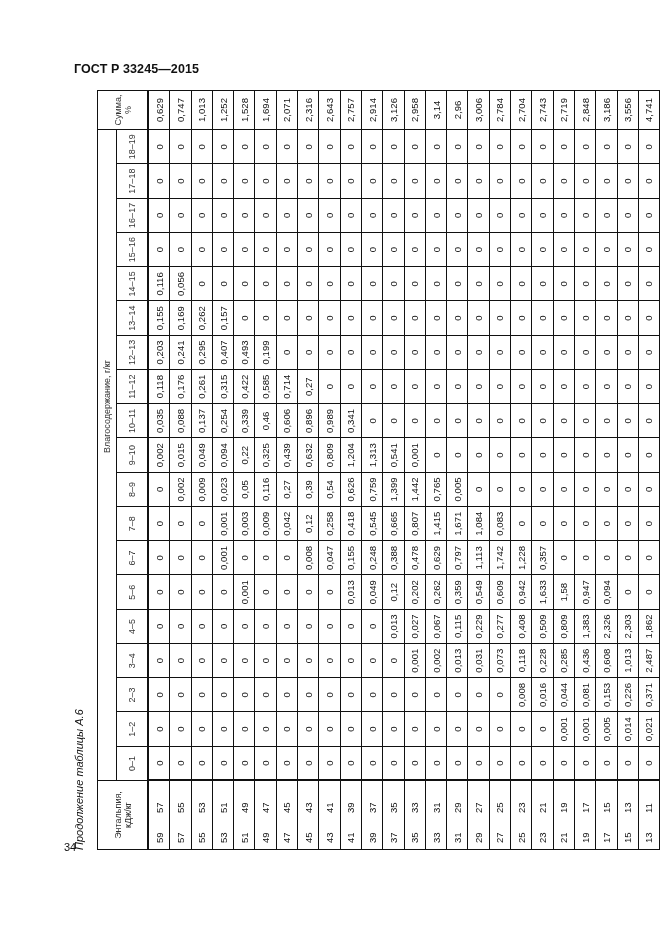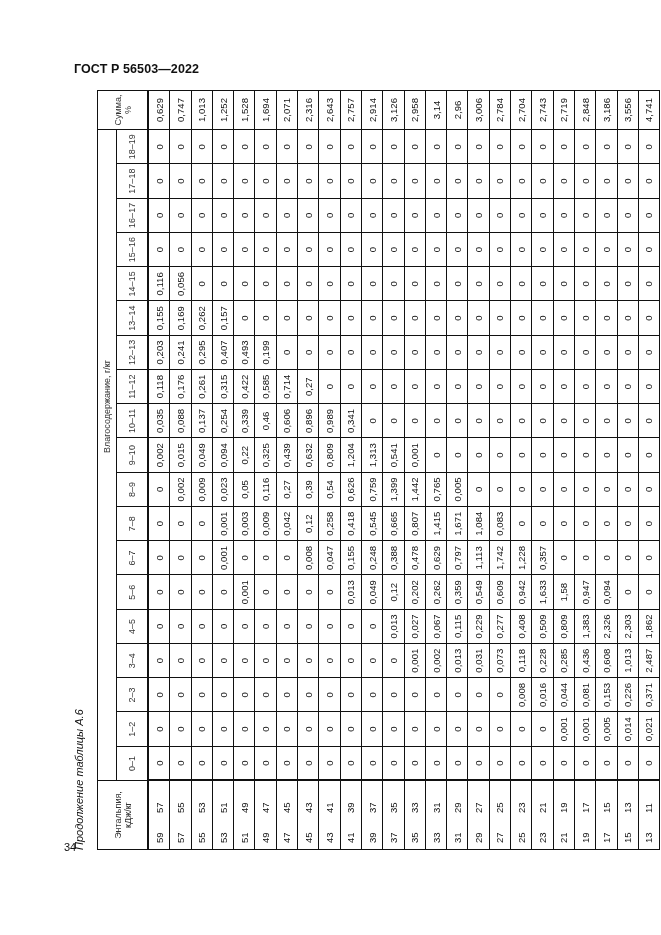--- a/index.html
+++ b/index.html
@@ -16,21 +16,21 @@
   .grp-hdr { height:18px; text-align:right; padding-right:230px; }
   .sub th { height:30px; }
   .ent-cell { text-align:left; padding-left:6px; }
   .ent-cell span { display:inline-block; width:30px; }
   tbody tr:first-child td { border-top:2.5px solid #111; }
   td.ent { border-right:2.5px solid #111; }
 </style>
 </head>
 <body>
 
-<div class="doc-title">ГОСТ Р 56503—2022</div>
+<div class="doc-title">ГОСТ Р 33245—2015</div>
 
 <div class="rot-wrap">
   <div class="caption">Продолжение таблицы А.6</div>
   <table>
     <thead>
       <tr>
         <th class="hdr-ent" rowspan="2" style="white-space:normal;">Энтальпия, кДж/кг</th>
         <th class="grp-hdr" colspan="19">Влагосодержание, г/кг</th>
         <th class="hdr-sum" rowspan="2" style="white-space:normal;">Сумма, %</th>
       </tr>

